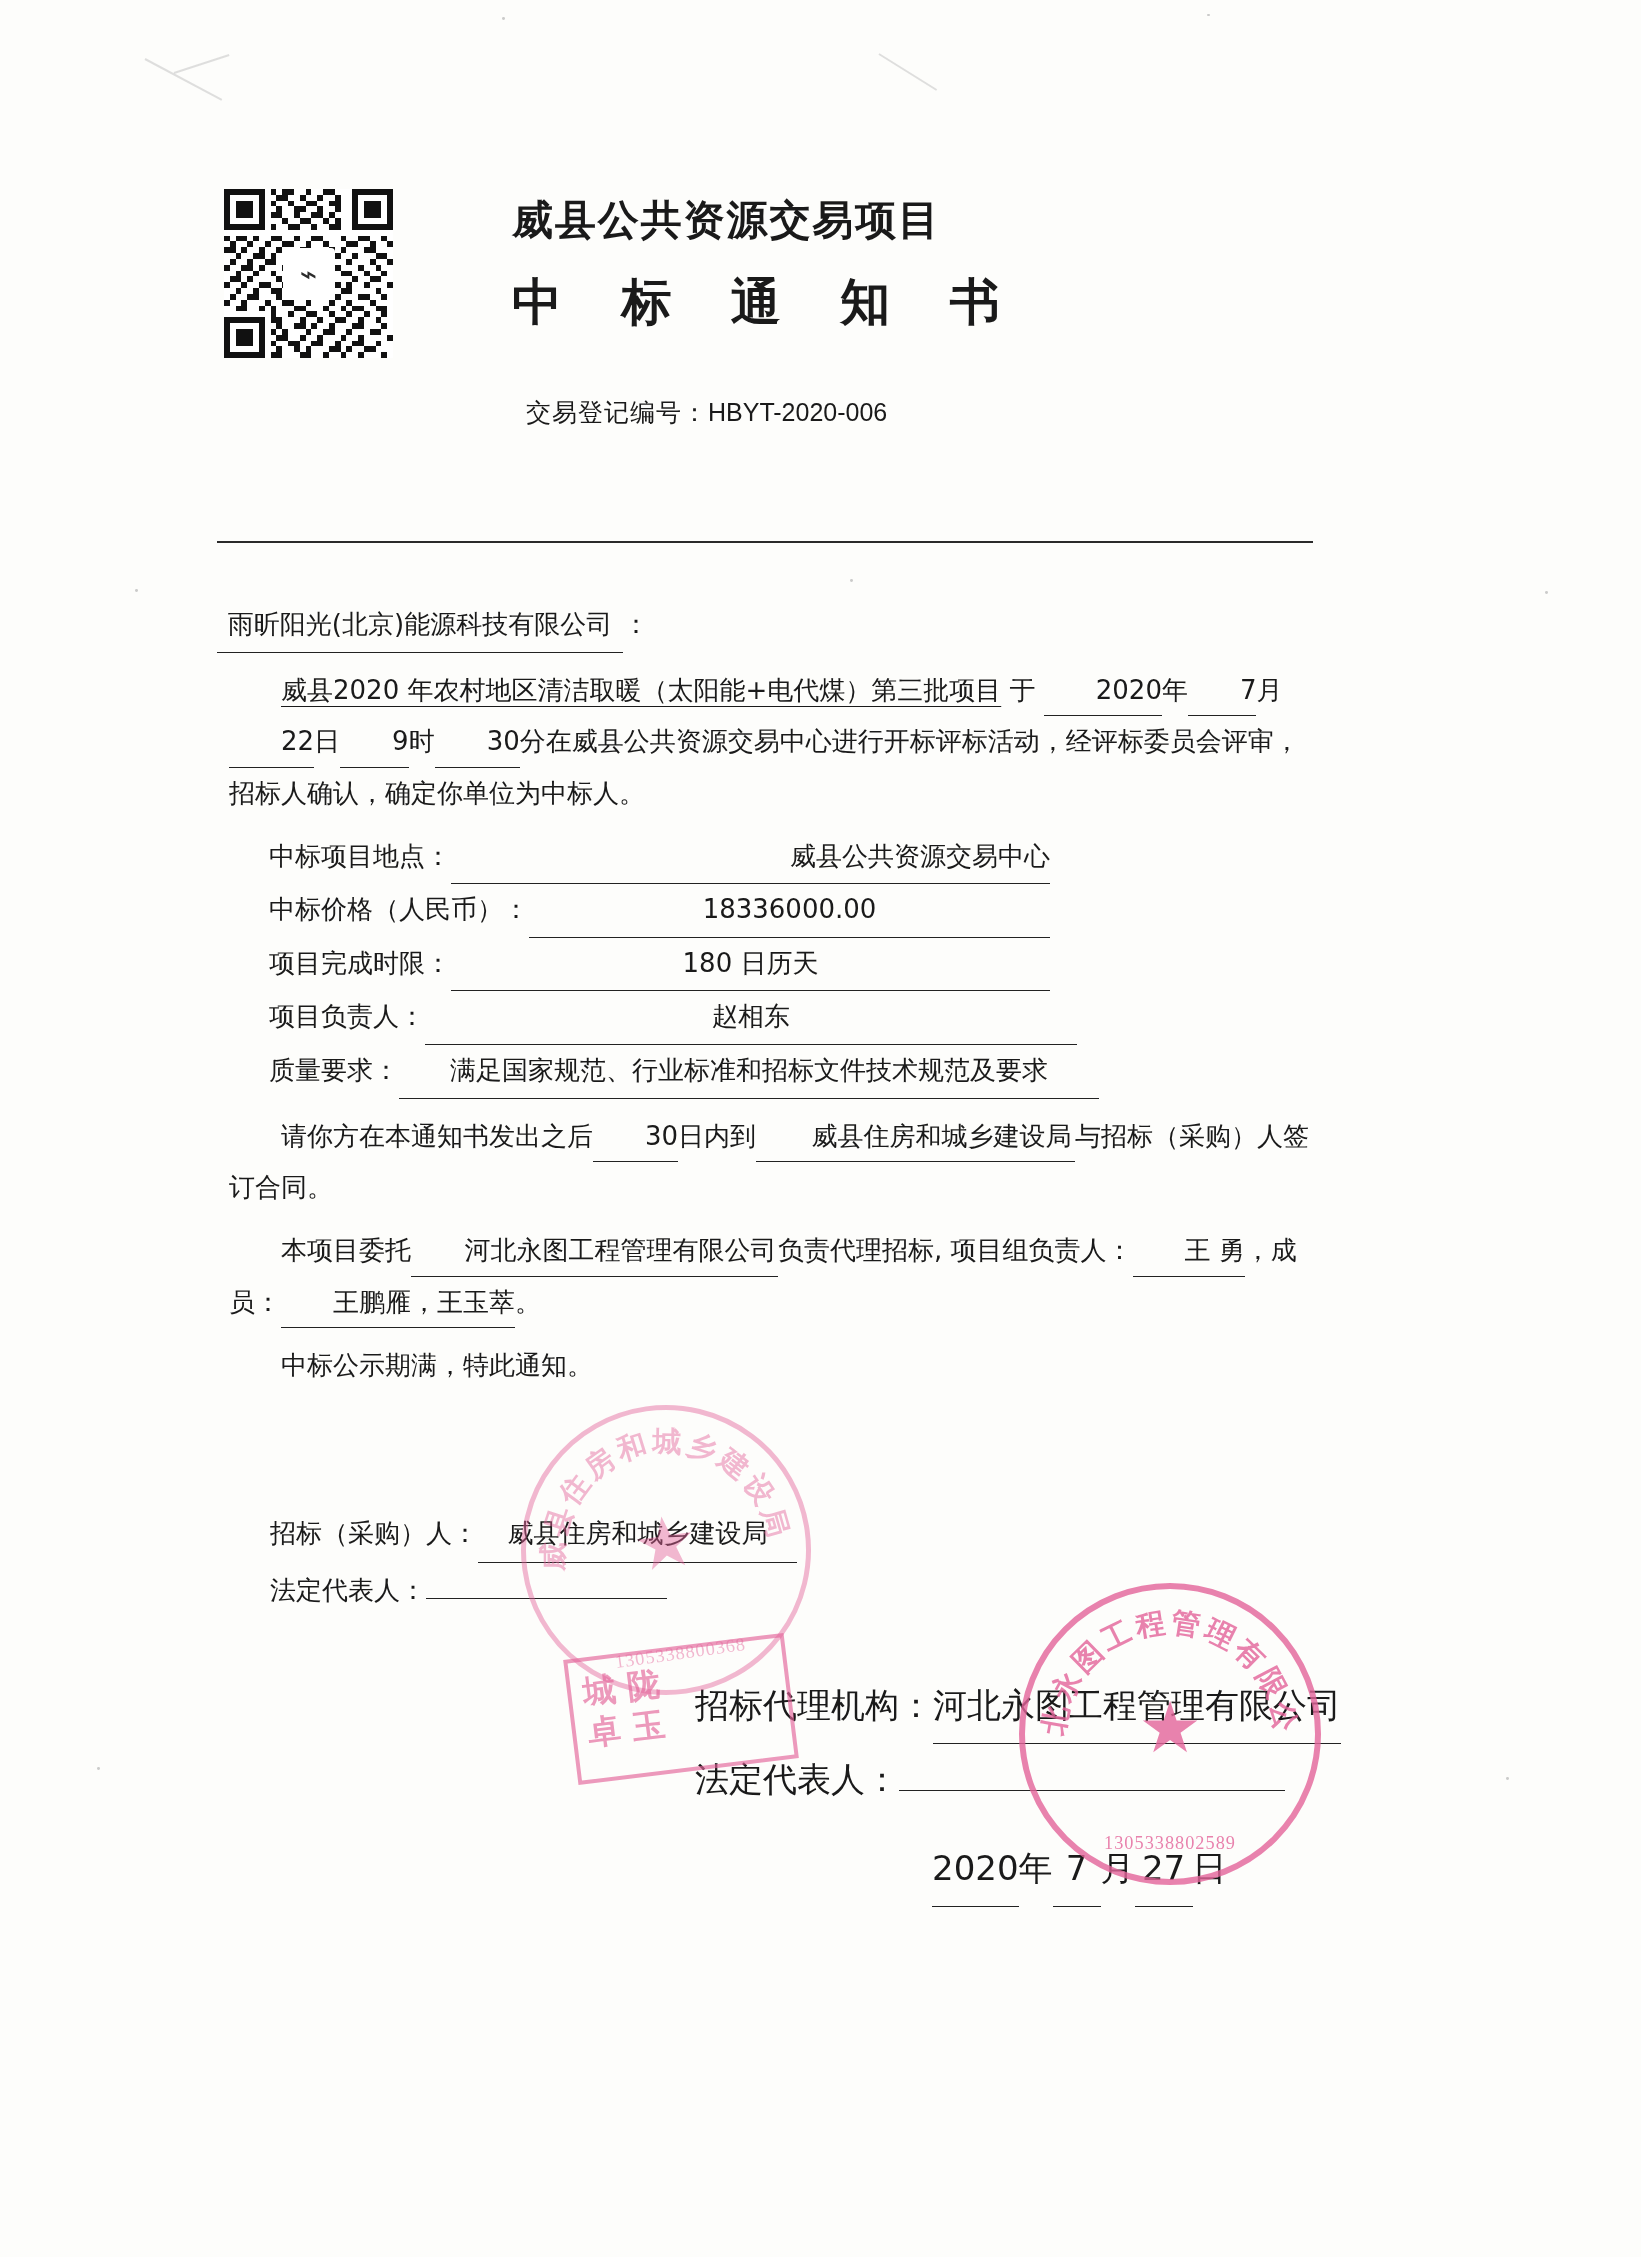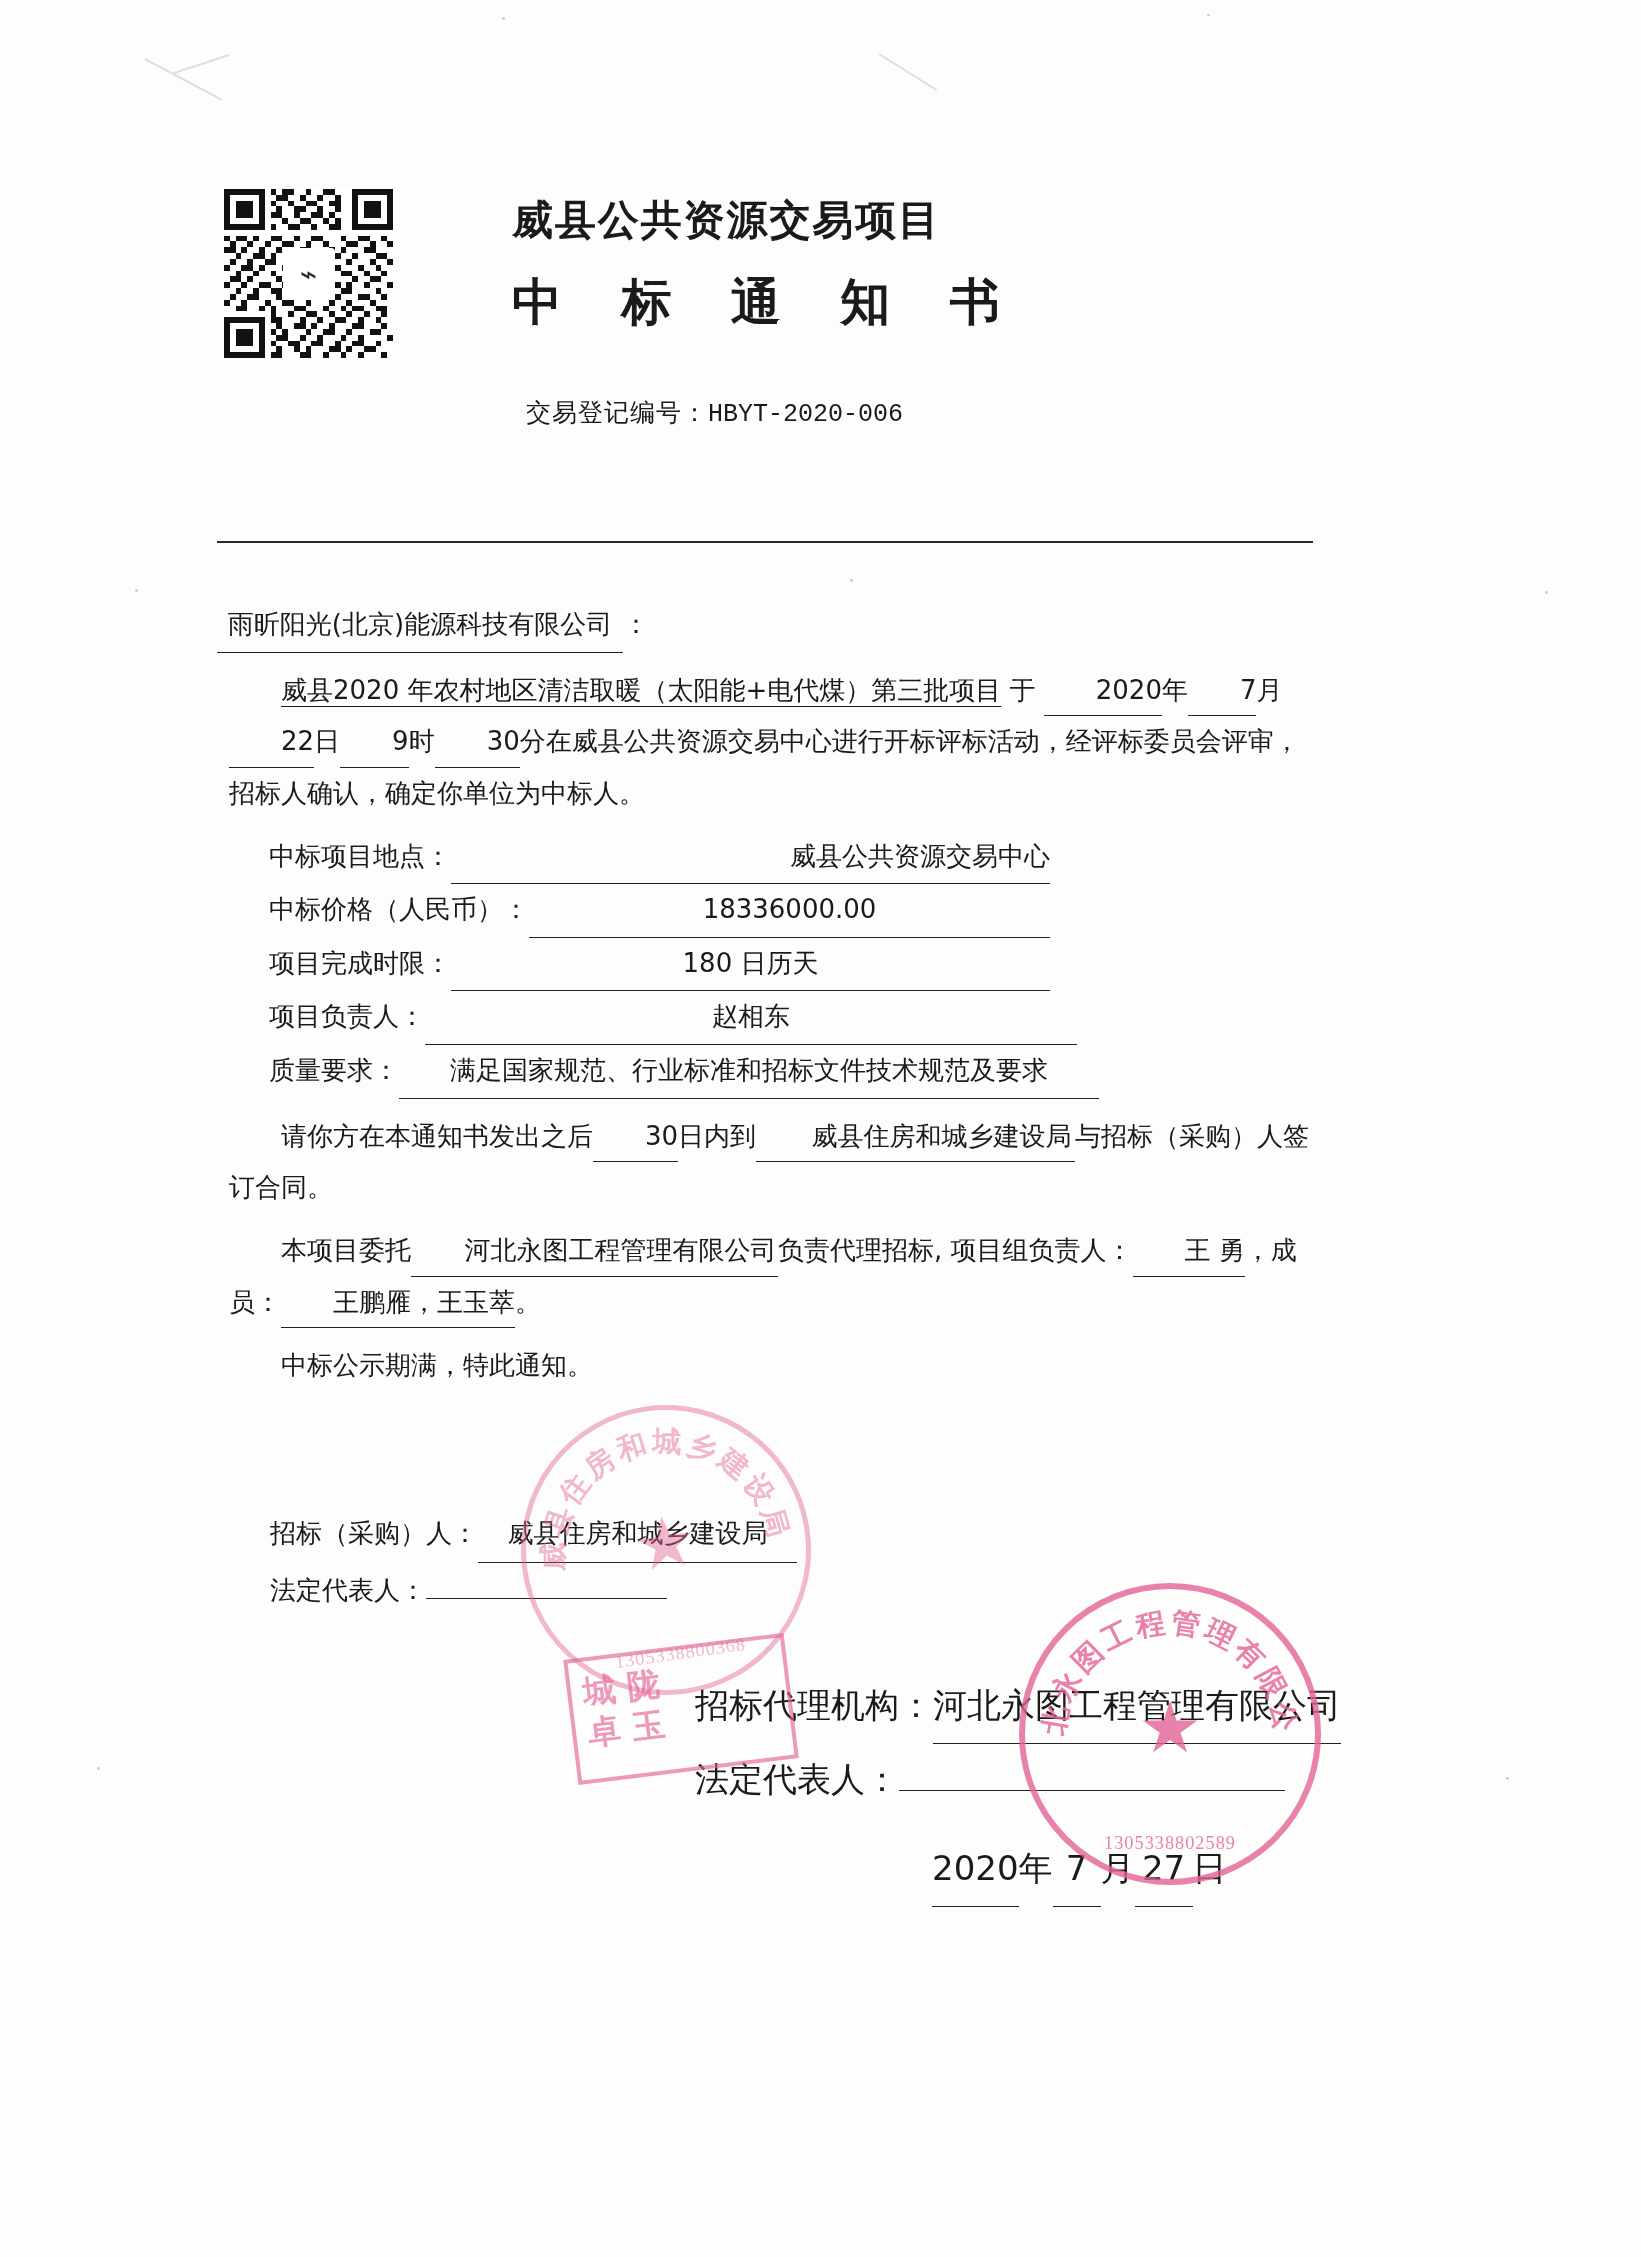--- a/index.html
+++ b/index.html
@@ -87,21 +87,21 @@
   .reg-no {
     position: absolute;
     left: 526px;
     top: 396px;
     width: 772px;
     font-size: 25px;
     letter-spacing: 1px;
     font-family: "DejaVu Sans", "Liberation Sans", sans-serif;
   }
   .reg-no .num {
-    font-family: Liberation Mono, monospace;
+    font-family: Liberation Sans, sans-serif;
     letter-spacing: 0px;
   }
 
   .rule {
     position: absolute;
     left: 217px;
     top: 541px;
     width: 1096px;
     height: 1.9px;
     background: #2a2a2a;

